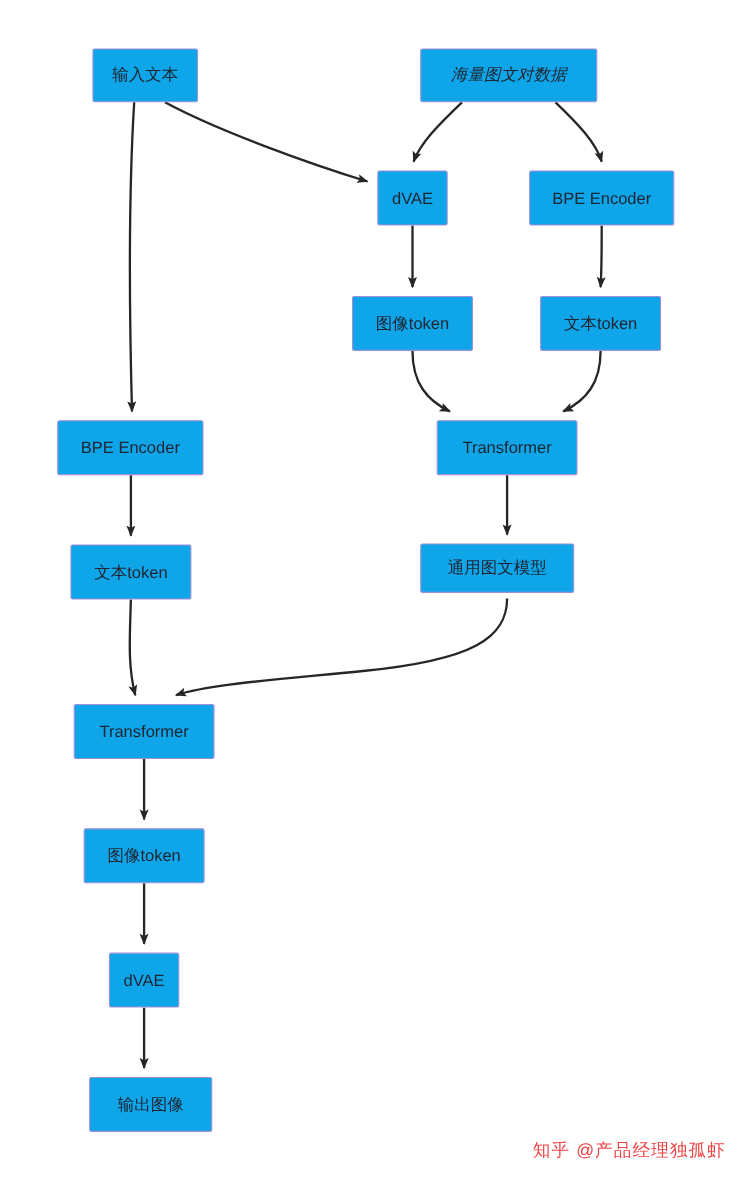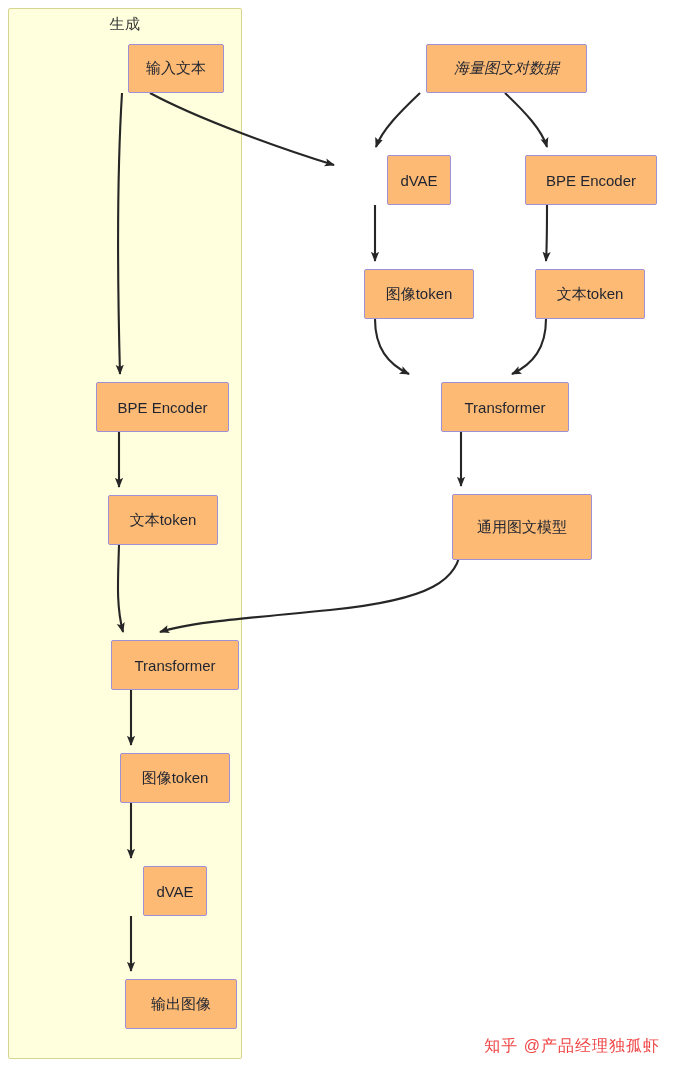--- a/index.html
+++ b/index.html
@@ -29,31 +29,30 @@
     top: 6px;
     left: 0;
     width: 100%;
     text-align: center;
     font-size: 15px;
     color: #333333;
     letter-spacing: 0.5px;
   }
   .node {
     position: absolute;
-    background: #fdba74;
+    background: #0ea5e9;
     border: 1px solid #9f90d6;
     border-radius: 2px;
     box-sizing: border-box;
     display: flex;
     align-items: center;
     justify-content: center;
     font-size: 15px;
     color: #1f2430;
     white-space: nowrap;
-    margin-left: 44px;
   }
   #edges {
     position: absolute;
     left: 0;
     top: 0;
     width: 674px;
     height: 1071px;
     pointer-events: none;
   }
   .edge-path {
@@ -69,23 +68,20 @@
     color: #ef4444;
     letter-spacing: 1px;
     user-select: none;
   }
 </style>
 </head>
 <body>
 
 <div id="canvas">
 
-  <div class="subgraph" id="sg-generation" style="left: 8px; top: 8px; width: 234px; height: 1051px;">
-    <div class="subgraph-title">生成</div>
-  </div>
 
   <svg id="edges" viewBox="0 0 674 1071">
     <defs>
       <marker id="arrow" markerWidth="11" markerHeight="9" refX="9.2" refY="4.5" orient="auto" markerUnits="userSpaceOnUse">
         <path d="M 0,0.4 L 10.2,4.5 L 0,8.6 L 2.1,4.5 Z" fill="#262626"></path>
       </marker>
     </defs>
     <g id="edge-group">
         <path class="edge-path" d="M 122,93 C 116,190 118,300 120,374" marker-end="url(#arrow)"></path>
         <path class="edge-path" d="M 150,93 C 200,120 285,150 334,165" marker-end="url(#arrow)"></path>
@@ -138,19 +134,19 @@
       </div>
       <div class="node" style="left: 320px; top: 269px; width: 110px; height: 50px;">
         <span>图像token</span>
       </div>
       <div class="node" style="left: 491px; top: 269px; width: 110px; height: 50px;">
         <span>文本token</span>
       </div>
       <div class="node" style="left: 397px; top: 382px; width: 128px; height: 50px;">
         <span>Transformer</span>
       </div>
-      <div class="node" style="left: 408px; top: 494px; width: 140px; height: 66px;">
+      <div class="node" style="left: 382px; top: 494px; width: 140px; height: 45px;">
         <span>通用图文模型</span>
       </div>
     </div>
 
   <div class="watermark">知乎 @产品经理独孤虾</div>
 </div>
 
 </body></html>

